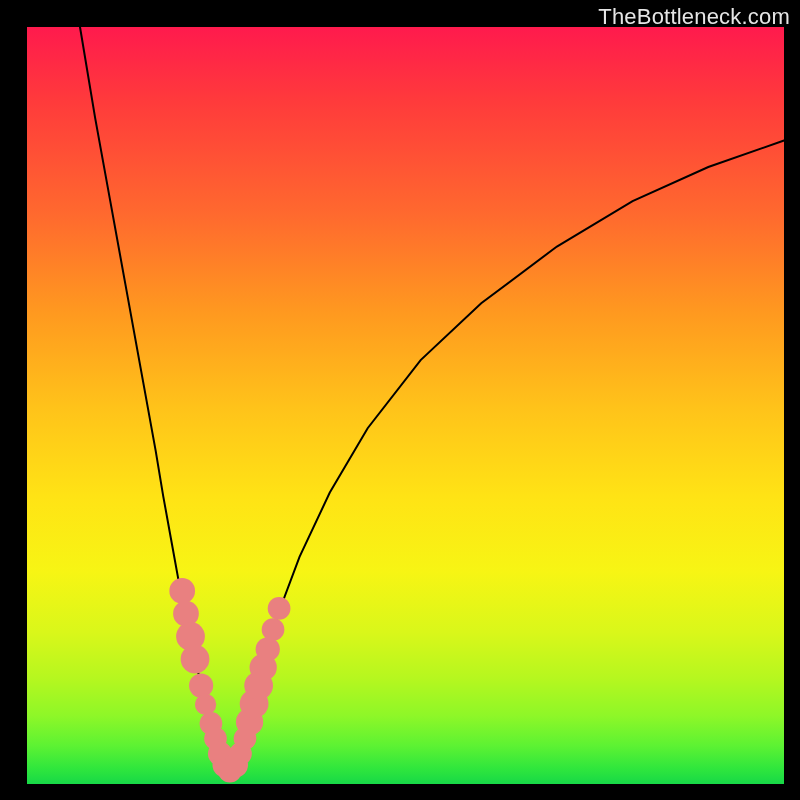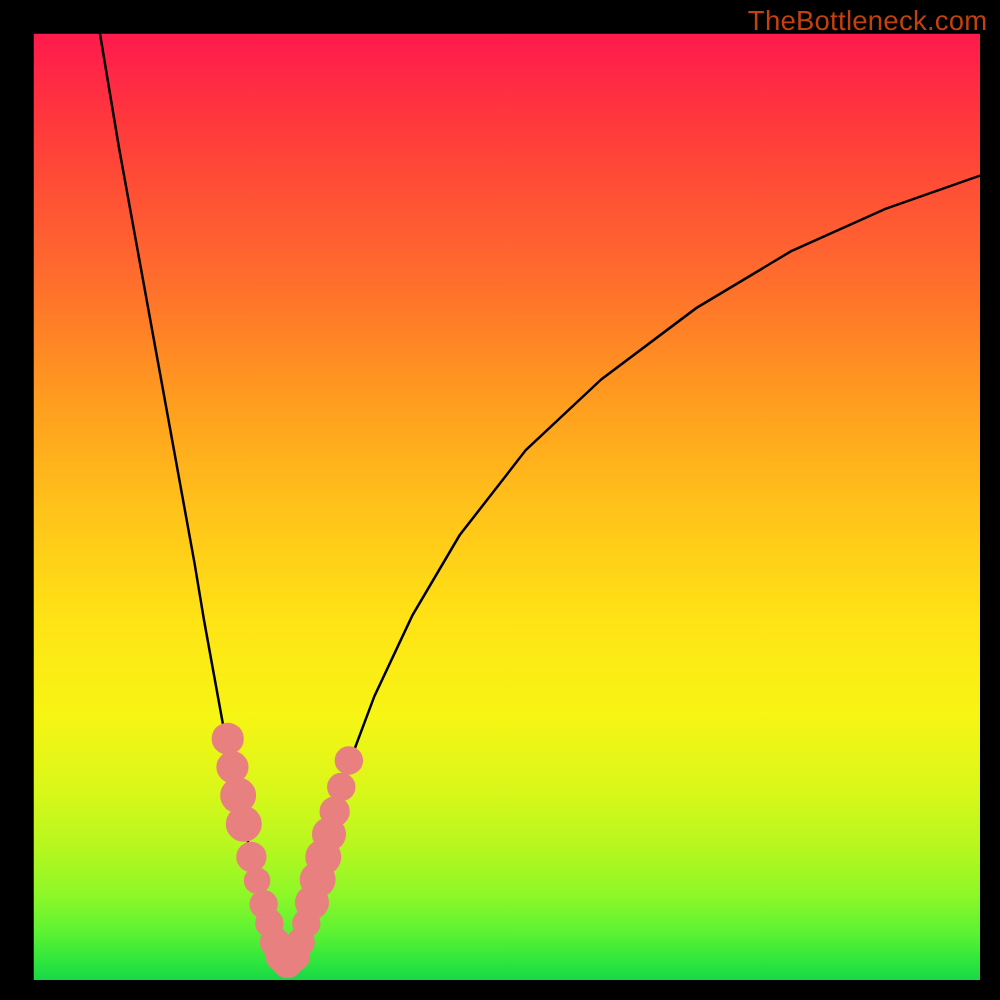--- a/index.html
+++ b/index.html
@@ -38,21 +38,21 @@
       #8ef728 91%,
       #5cf233 95%,
       #2fe63d 98%,
       #17d847 100%
     );
   }
   .watermark {
     position: absolute;
     top: 4px;
     right: 10px;
-    color: #c2410c;
+    color: #e5e5e5;
     font-size: 22px;
     font-weight: 500;
     letter-spacing: 0.2px;
     user-select: none;
   }
   svg.curves {
     position: absolute;
     inset: 0;
     width: 100%;
     height: 100%;

